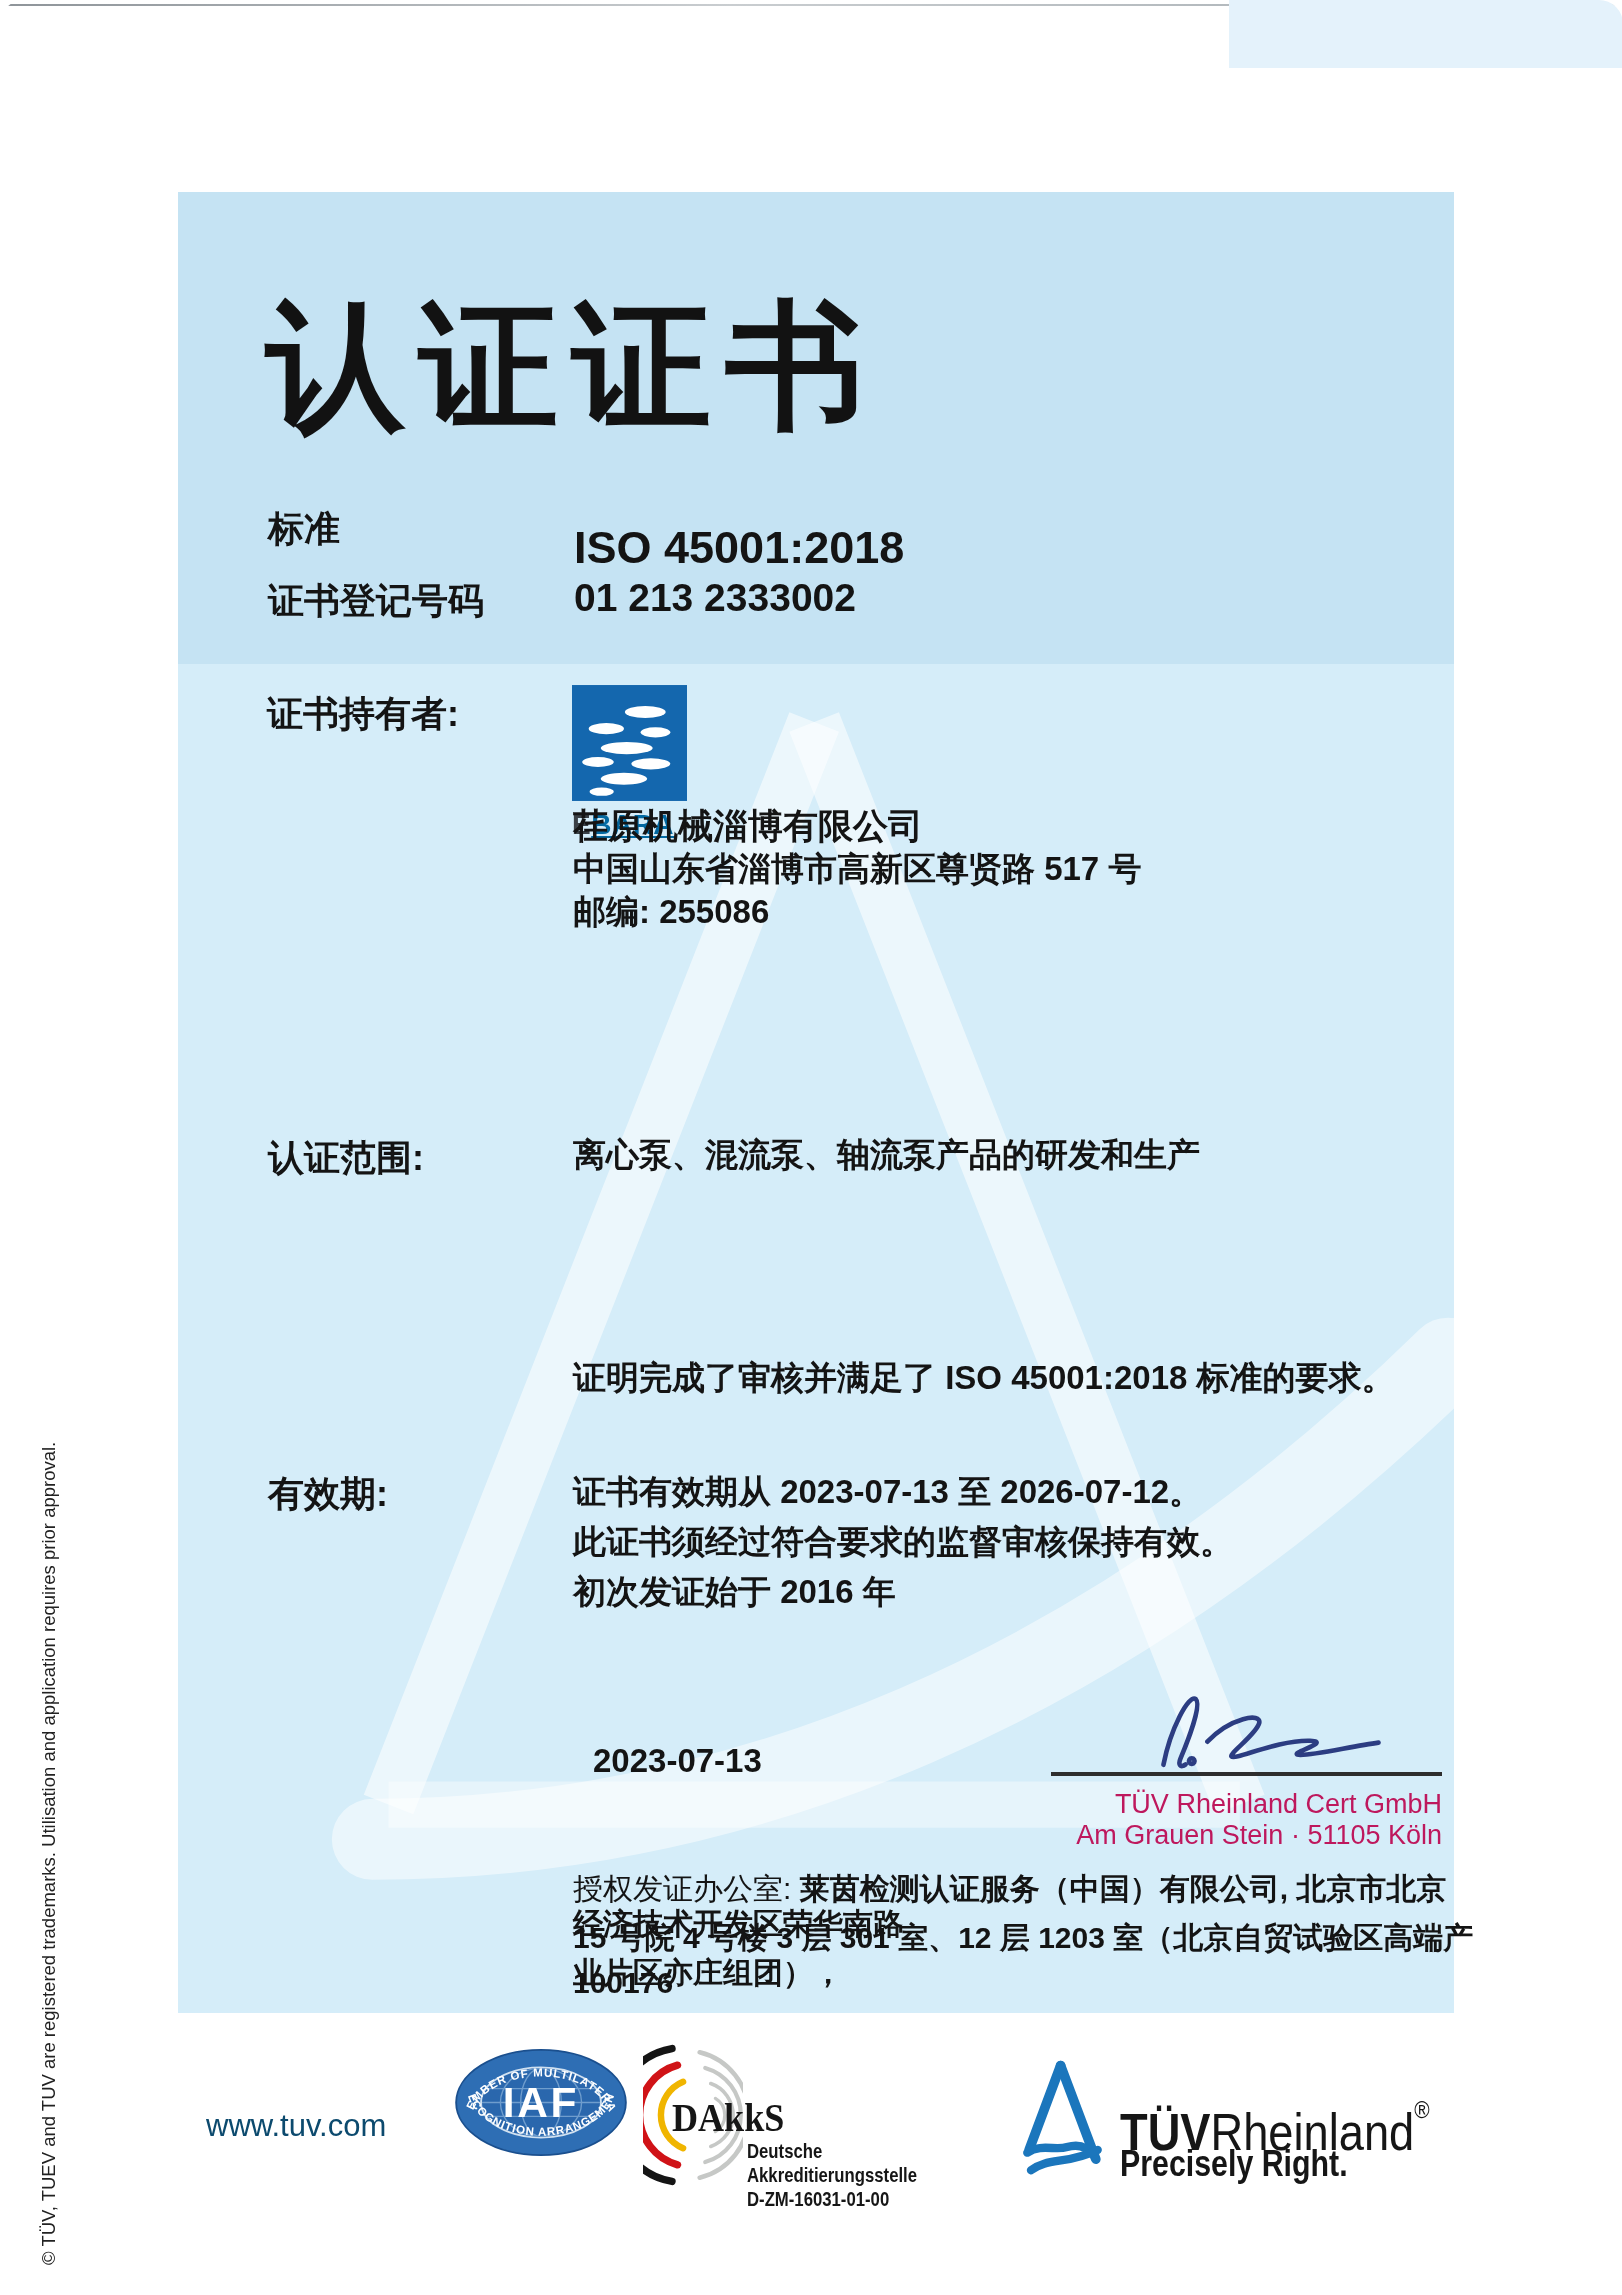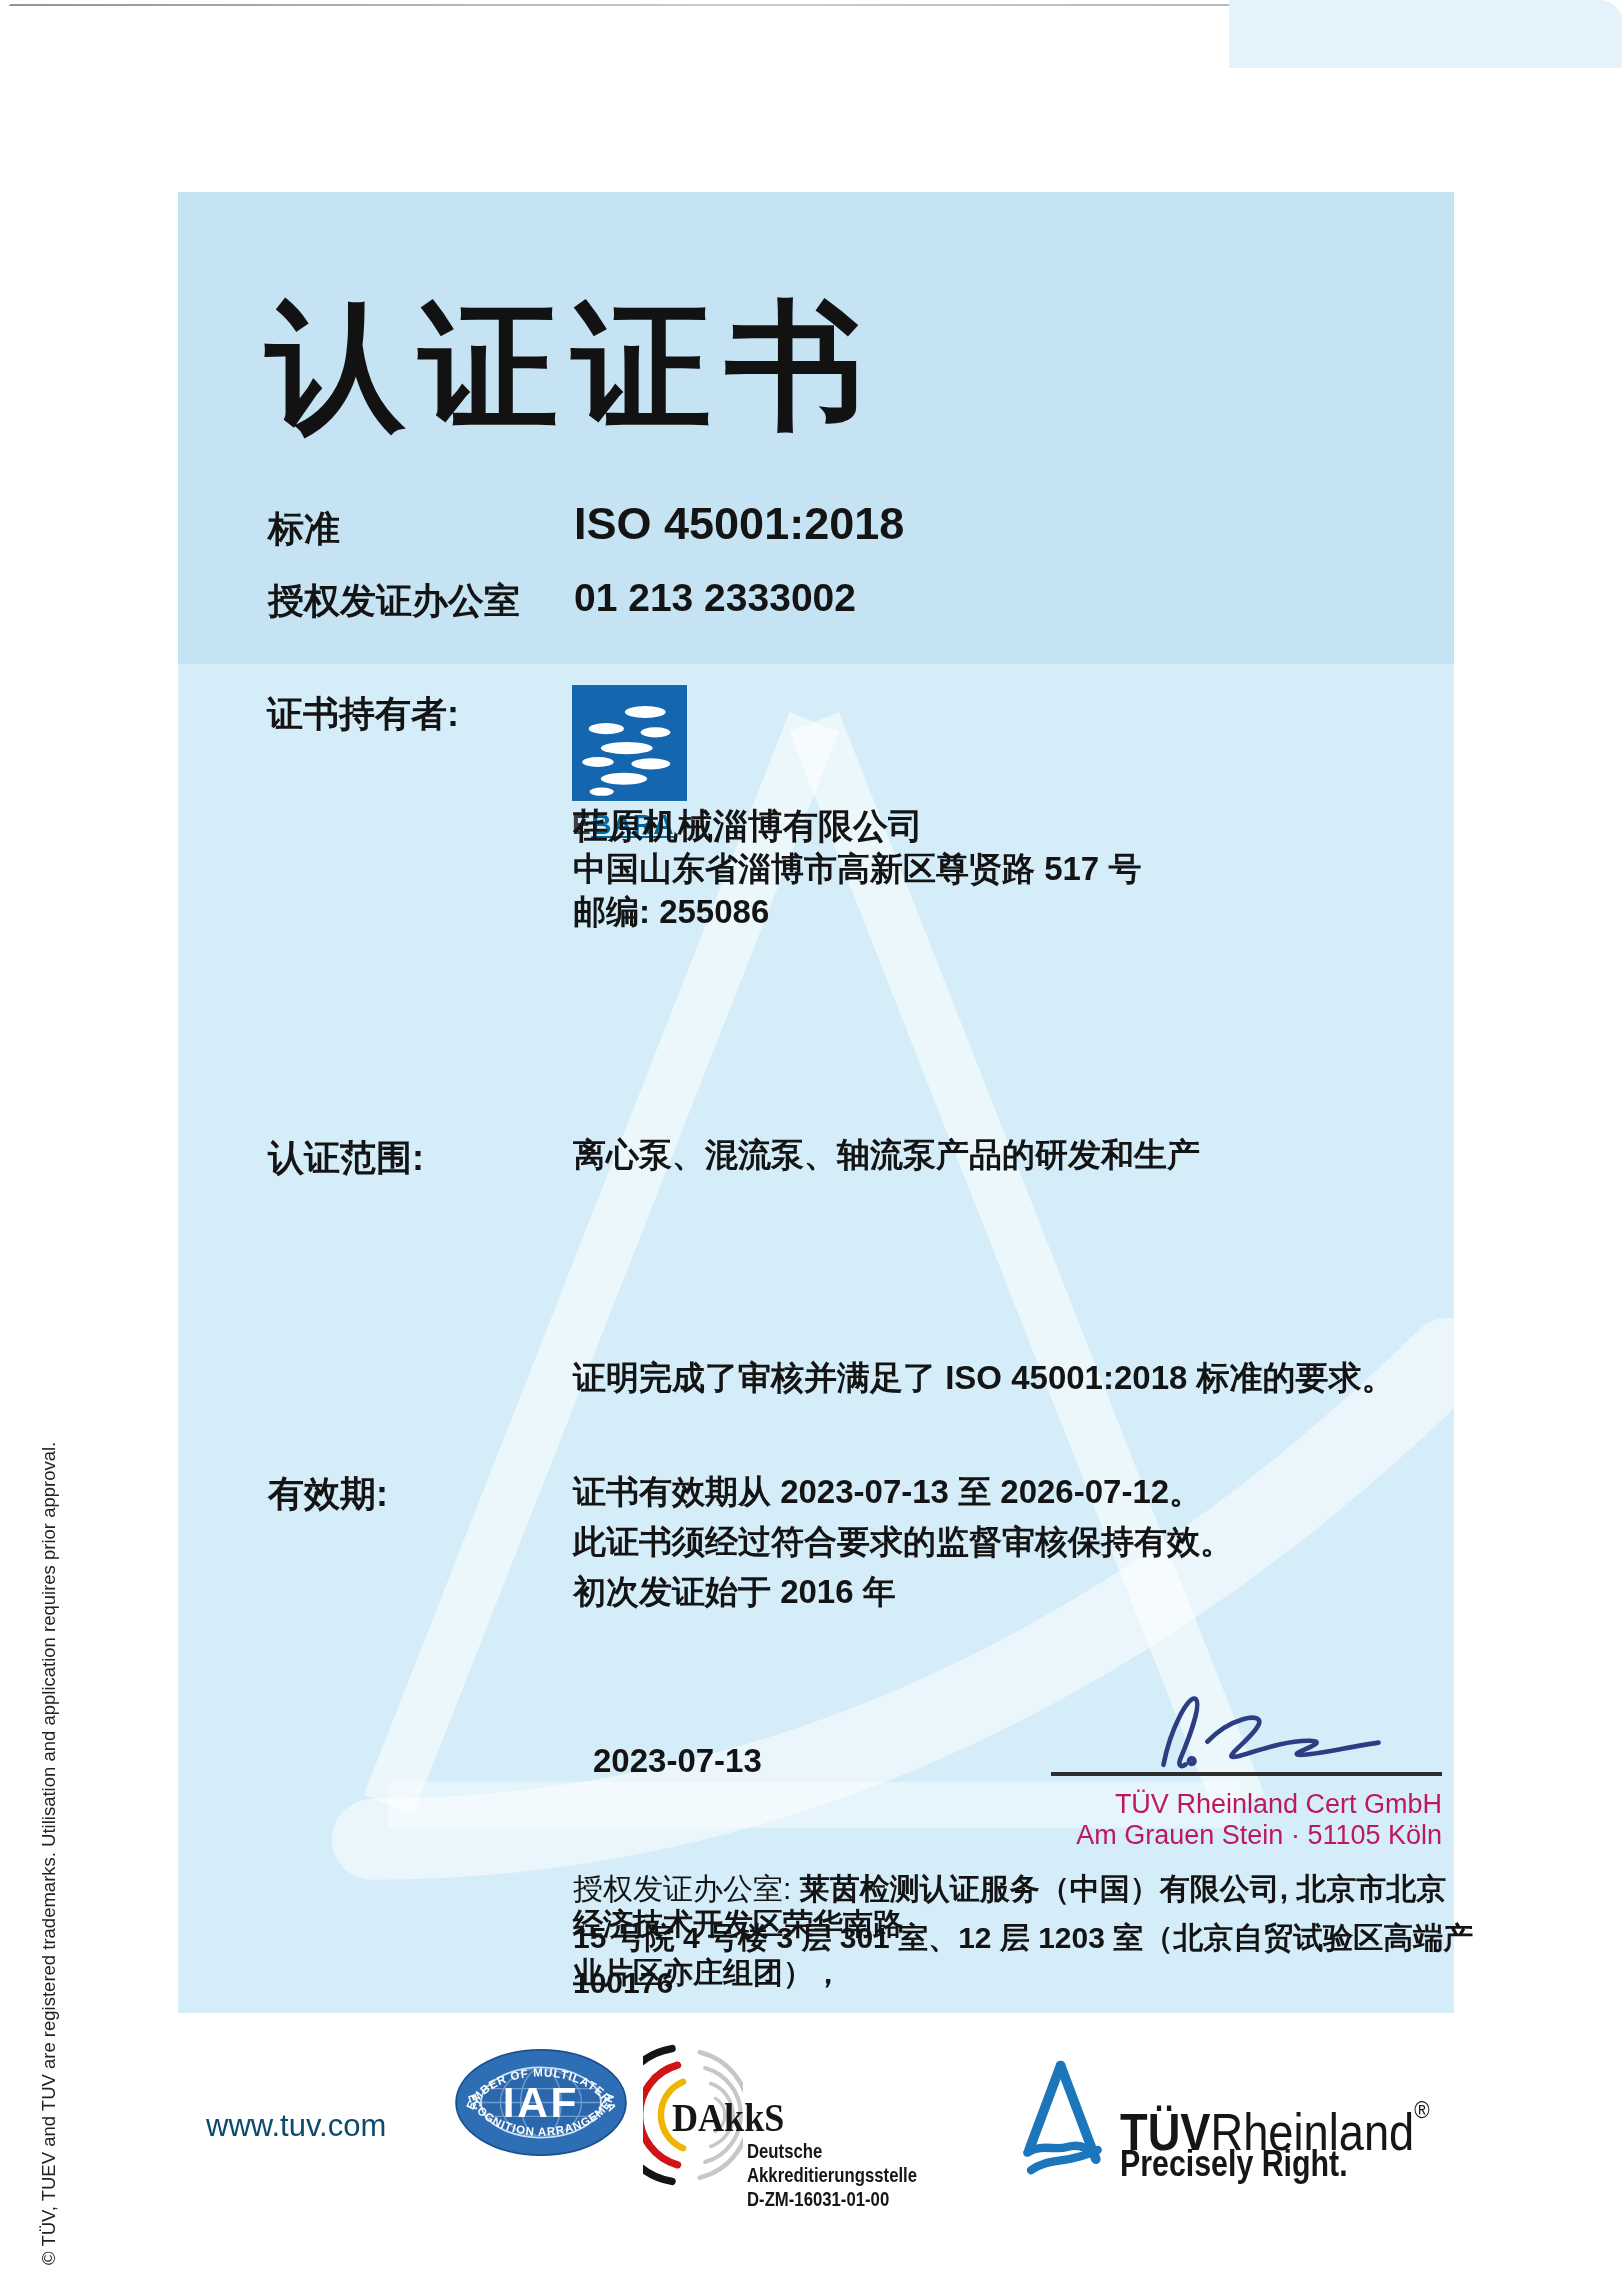--- a/index.html
+++ b/index.html
@@ -11,21 +11,21 @@
     background:linear-gradient(90deg,#8e9499 0%,#c9cdd0 45%,#b4babe 75%,#d8dbdd 100%);}
   .scan-dash{left:1573px;top:10.2px;width:44px;height:6.5px;background:#cdd2d6;border-radius:1.9px;}
   .scan-strip{left:1229px;top:0;width:394px;height:68px;background:#e4f2fb;}
   
   #panel{left:178px;top:192px;width:1276px;height:1821px;background:#d5edf9;overflow:hidden;}
   #panel-topband{position:absolute;left:0;top:0;width:1276px;height:472px;background:#c5e3f3;}
   #watermark{position:absolute;left:0;top:0;}
   .title{left:266px;top:296px;font-size:139px;line-height:139px;font-weight:700;letter-spacing:14px;color:#121212;}
   .lbl{font-size:36px;line-height:43px;font-weight:600;}
   .body-cn{font-size:33px;line-height:40px;font-weight:600;}
-  .val-iso{left:574px;top:498px;font-size:45px;line-height:51px;font-weight:700;}
+  .val-iso{left:574px;top:522px;font-size:45px;line-height:51px;font-weight:700;}
   .val-reg{left:574px;top:576px;font-size:39px;line-height:44px;font-weight:700;}
   .company{left:573px;top:805px;font-size:35px;line-height:42px;font-weight:700;}
   .date{left:593px;top:1742px;font-size:33px;font-weight:600;}
   .sigline{left:1051px;top:1772px;width:391px;height:3.7px;background:#2e2e2e;}
   .issuer{left:926px;top:1789px;width:516px;text-align:right;font-size:27px;line-height:31px;font-weight:500;color:#be185d;}
   .office{font-size:30px;line-height:35px;font-weight:600;}
   .office b{font-weight:400;}
   
   #ebara{left:572px;top:685px;width:120px;}
   #ebara .word{margin-top:5.6px;font-size:28px;font-weight:800;letter-spacing:0.5px;}
@@ -65,21 +65,21 @@
       <path d="M455 3485 L2295 3485" stroke="rgba(255,255,255,0.40)" stroke-width="100" fill="none"></path>
       <path d="M420 3560 C1200 3560 2000 3250 2745 2520" stroke="rgba(255,255,255,0.50)" stroke-width="175" fill="none" stroke-linecap="round"></path>
     </svg>
   </div>
 
   <div class="abs title">认证证书</div>
 
   <div class="abs lbl" style="left:268px;top:507px;">标准</div>
   <div class="abs val-iso">ISO 45001:2018</div>
 
-  <div class="abs lbl" style="left:268px;top:579px;">授权发证办公室</div>
+  <div class="abs lbl" style="left:268px;top:579px;">证书登记号码</div>
   <div class="abs val-reg">01 213 2333002</div>
 
   <div class="abs lbl" style="left:267px;top:692px;">证书持有者:</div>
 
   <div id="ebara" class="abs">
     <svg width="115" height="116" viewBox="0 0 248 250">
       <rect x="0" y="0" width="248" height="250" fill="#1467ae"></rect>
       <ellipse cx="158" cy="58" rx="44" ry="13" fill="#ffffff"></ellipse>
       <ellipse cx="74" cy="94" rx="38" ry="12" fill="#ffffff"></ellipse>
       <ellipse cx="180" cy="102" rx="32" ry="11" fill="#ffffff"></ellipse>

